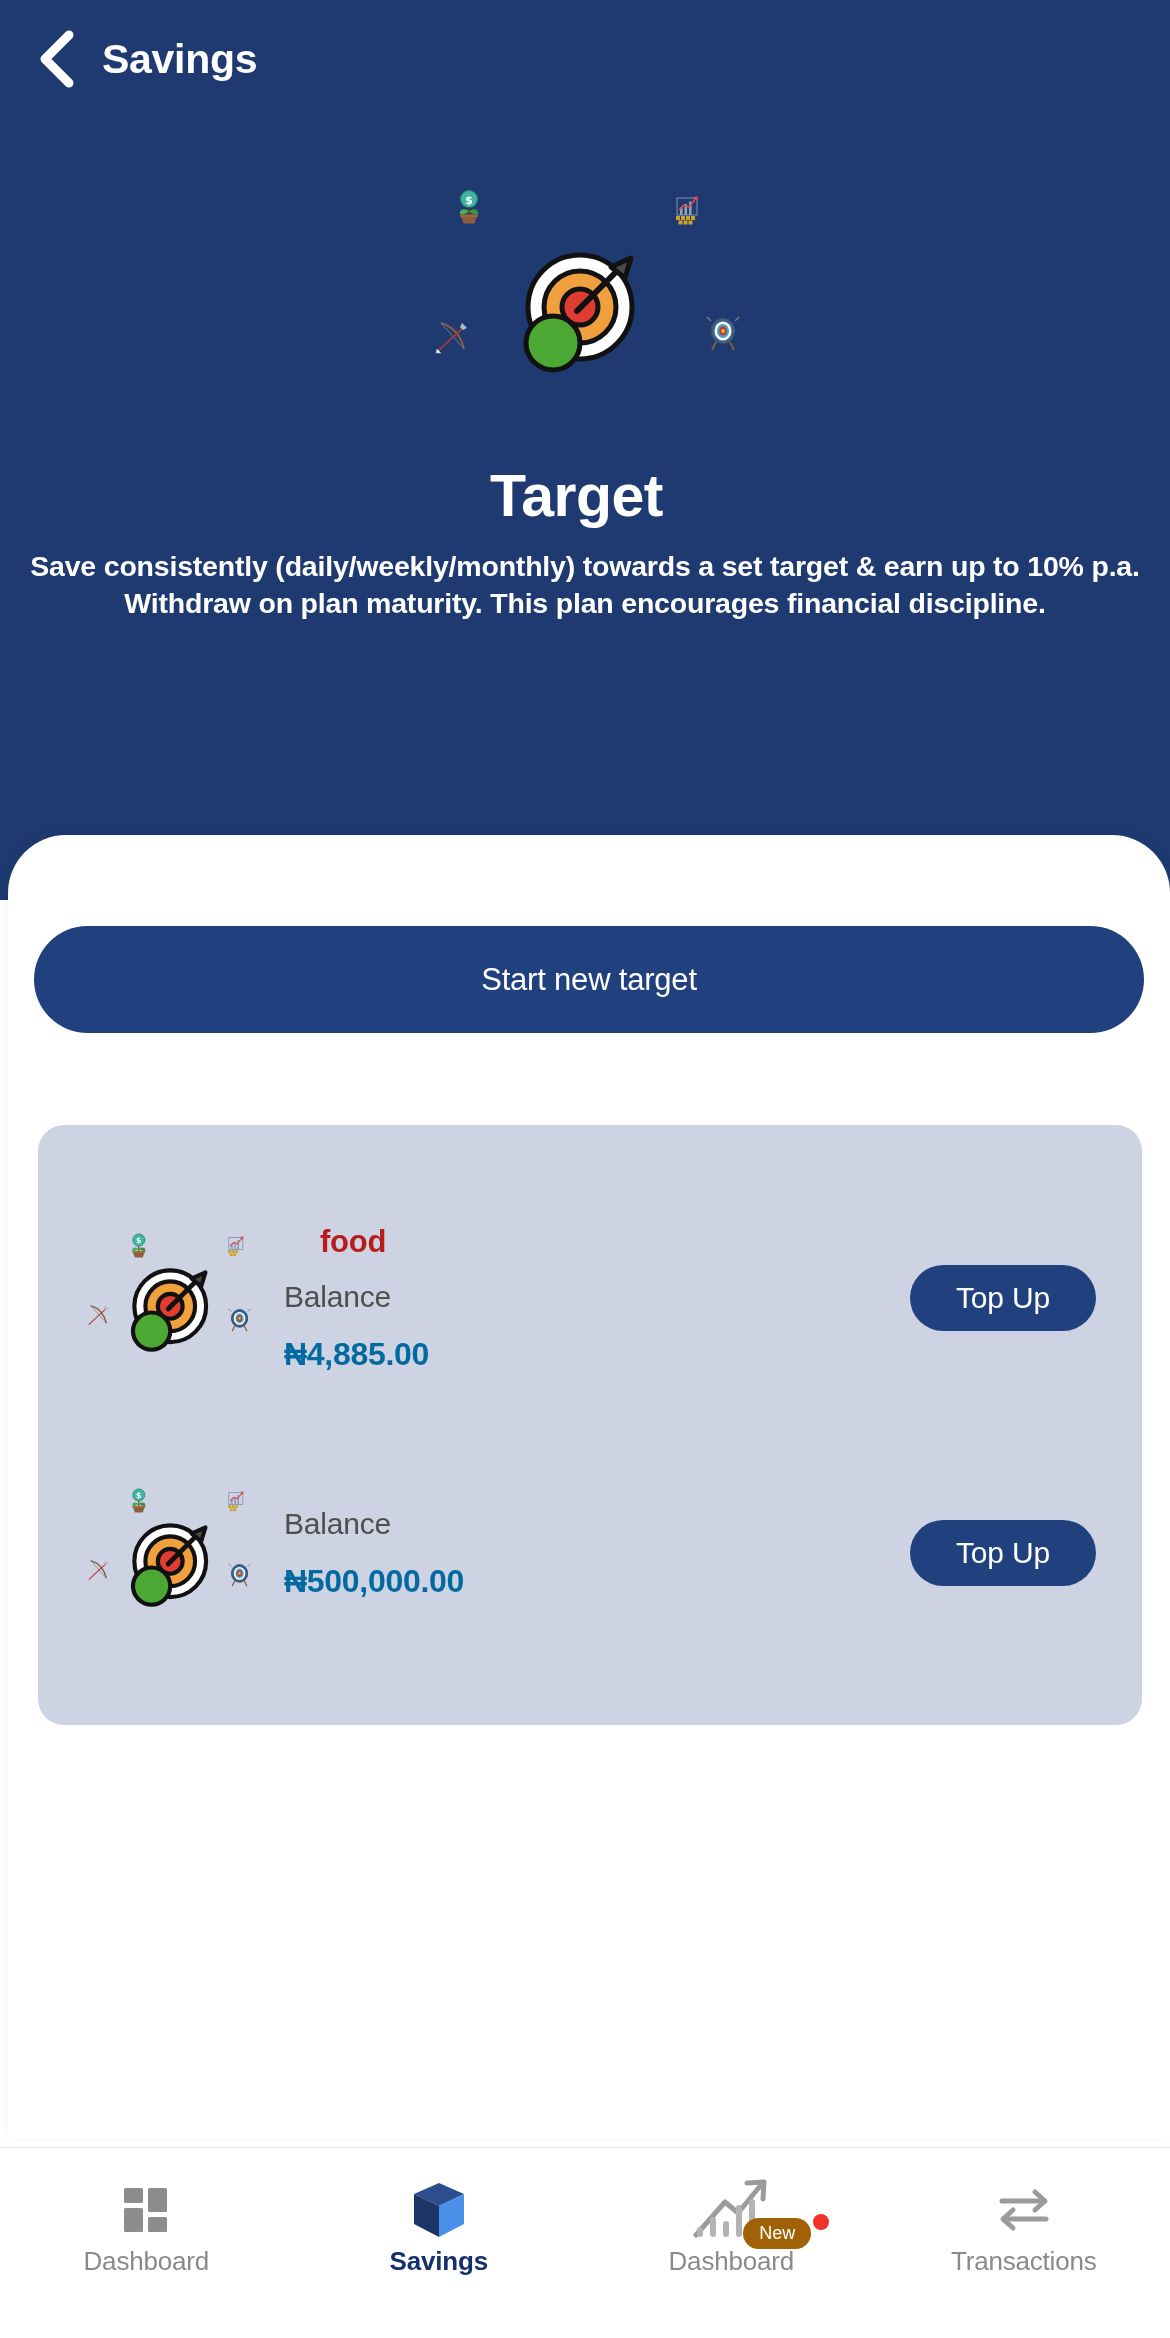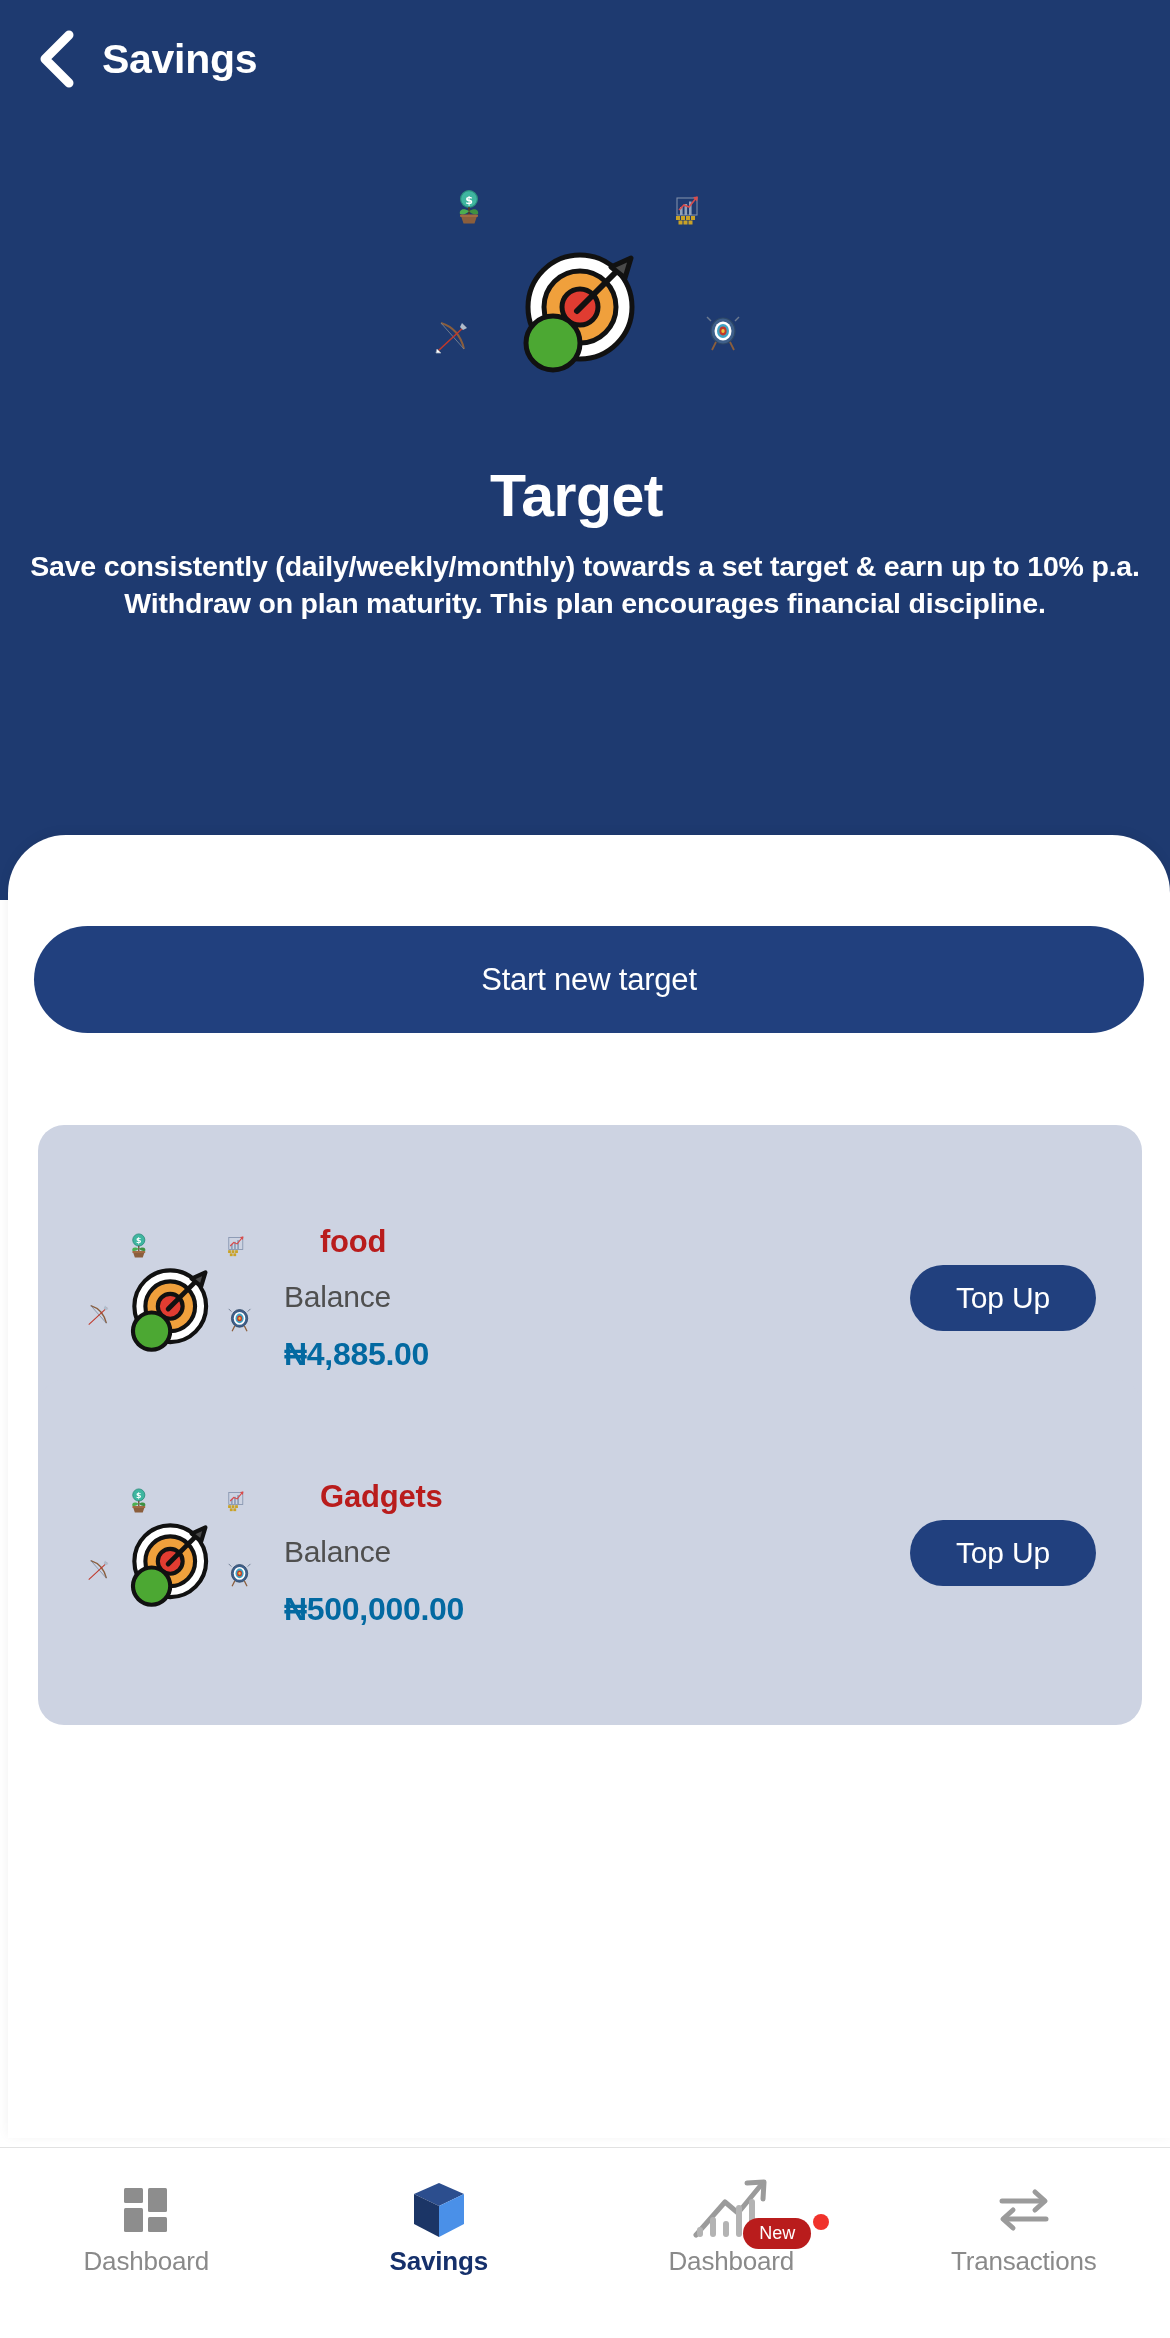--- a/index.html
+++ b/index.html
@@ -115,21 +115,21 @@
   .nav-icon{
     height:72px; display:flex; align-items:center; justify-content:center;
     position:relative;
   }
   .nav-label{
     font-size:26px; color:#8A8A8A; letter-spacing:-0.2px;
   }
   .nav-item.active .nav-label{ color:#15306B; font-weight:bold; }
   #new-badge{
     position:absolute; left:52px; top:44px;
-    background:#b91c1c; color:#ffffff; font-size:18px;
+    background:#a16207; color:#ffffff; font-size:18px;
     padding:6px 16px 7px; border-radius:20px; line-height:1;
     font-weight:normal; white-space:nowrap;
   }
   #new-badge-dot{
     position:absolute; right:-5px; top:-7px;
     width:16px; height:16px; border-radius:50%; background:#F0322B;
   }
 </style>
 </head>
 <body>
@@ -335,21 +335,20 @@
           <circle cx="67" cy="62" r="52" fill="#ffffff" stroke="#111111" stroke-width="6"></circle>
           <circle cx="67" cy="62" r="36" fill="#F0A03C" stroke="#111111" stroke-width="6"></circle>
           <circle cx="67" cy="62" r="18" fill="#E03C31" stroke="#111111" stroke-width="6"></circle>
           <circle cx="40" cy="98" r="27" fill="#4CA833" stroke="#111111" stroke-width="6"></circle>
           <path d="M64 66 L103 27" stroke="#111111" stroke-width="7" stroke-linecap="round"></path>
           <path d="M98 22 L118 13 L112 33 Z" fill="#4A4A4A" stroke="#111111" stroke-width="6" stroke-linejoin="round"></path>
         </g>
       </svg>
     </div>
     <div class="card-info">
-      <div class="card-name">Gadgets</div>
       <div class="card-bal-label">Balance</div>
       <div class="card-bal-value">₦500,000.00</div>
     </div>
     <button class="topup-btn">Top Up</button>
   </div>
 </div>
 
 <div id="bottom-nav">
 
   <div class="nav-item">

